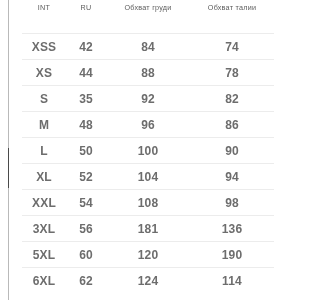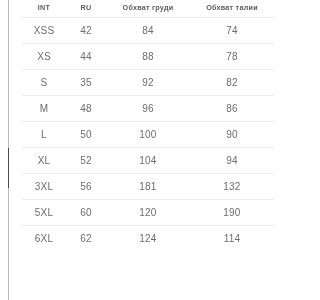--- a/index.html
+++ b/index.html
@@ -54,31 +54,31 @@
     table-layout: fixed;
   }
 
   table.size-table col.c-int   { width: 44px; }
   table.size-table col.c-ru    { width: 40px; }
   table.size-table col.c-chest { width: 84px; }
   table.size-table col.c-waist { width: 84px; }
 
   table.size-table th {
     font-size: 7.2px;
-    font-weight: 700;
+    font-weight: 400;
     color: #5c5c5c;
     letter-spacing: 0.25px;
-    padding: 3px 0 5px 0;
+    padding: 3px 0 21px 0;
     border-bottom: 1px solid #ececec;
     white-space: nowrap;
   }
 
   table.size-table td {
-    font-size: 10px;
-    font-weight: 400;
+    font-size: 12px;
+    font-weight: 700;
     color: #6d6d6d;
     text-align: center;
     height: 25px;
     padding: 0;
     border-bottom: 1px solid #ececec;
     white-space: nowrap;
     letter-spacing: 0.2px;
   }
 
   table.size-table tbody tr:last-child td {
@@ -140,24 +140,30 @@
             <td>100</td>
             <td>90</td>
           </tr>
           <tr>
             <td>XL</td>
             <td>52</td>
             <td>104</td>
             <td>94</td>
           </tr>
           <tr>
+            <td>XXL</td>
+            <td>54</td>
+            <td>108</td>
+            <td>98</td>
+          </tr>
+          <tr>
             <td>3XL</td>
             <td>56</td>
             <td>181</td>
-            <td>132</td>
+            <td>136</td>
           </tr>
           <tr>
             <td>5XL</td>
             <td>60</td>
             <td>120</td>
             <td>190</td>
           </tr>
           <tr>
             <td>6XL</td>
             <td>62</td>

